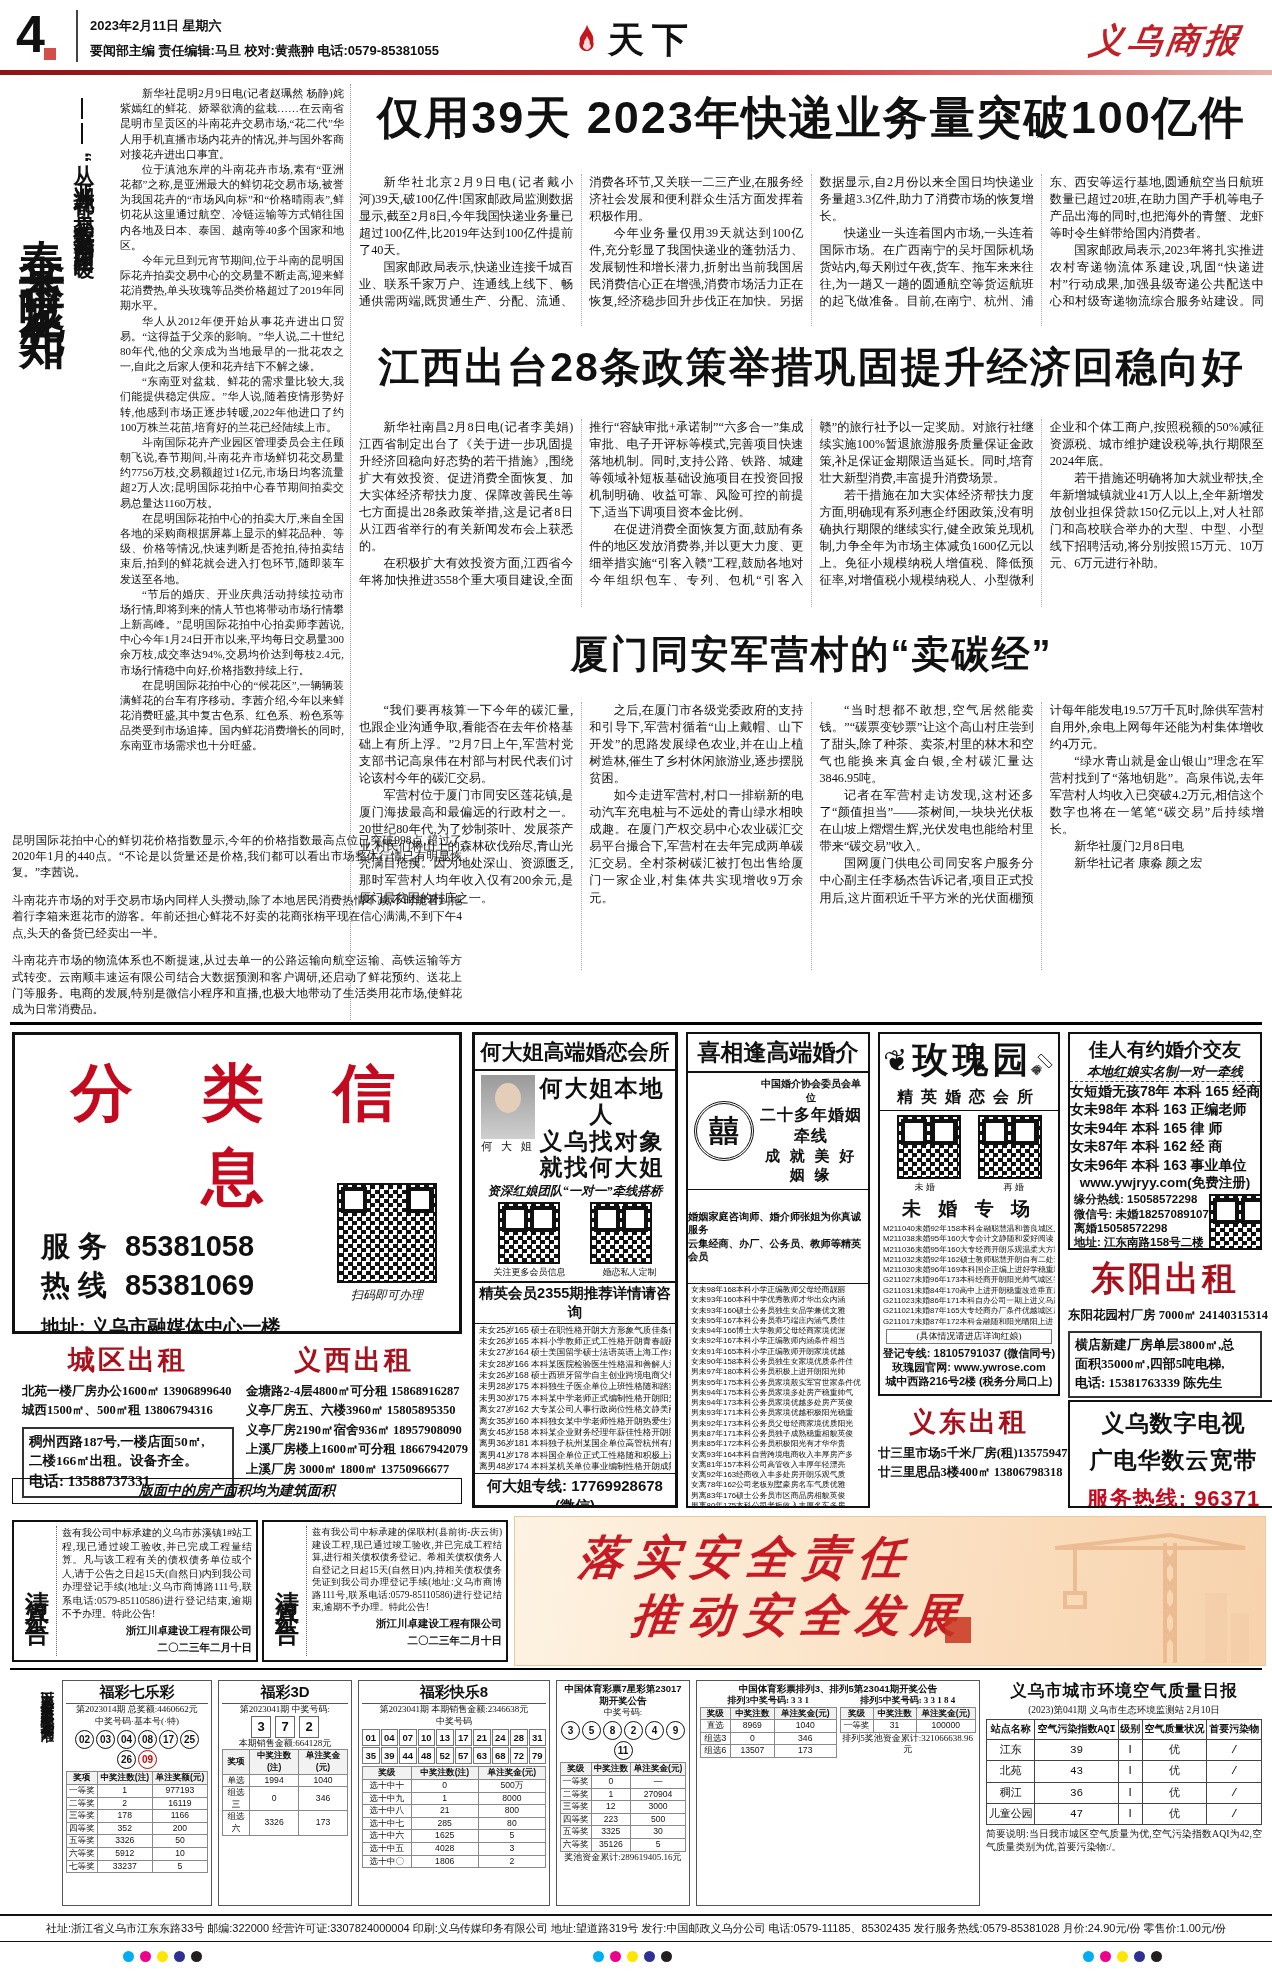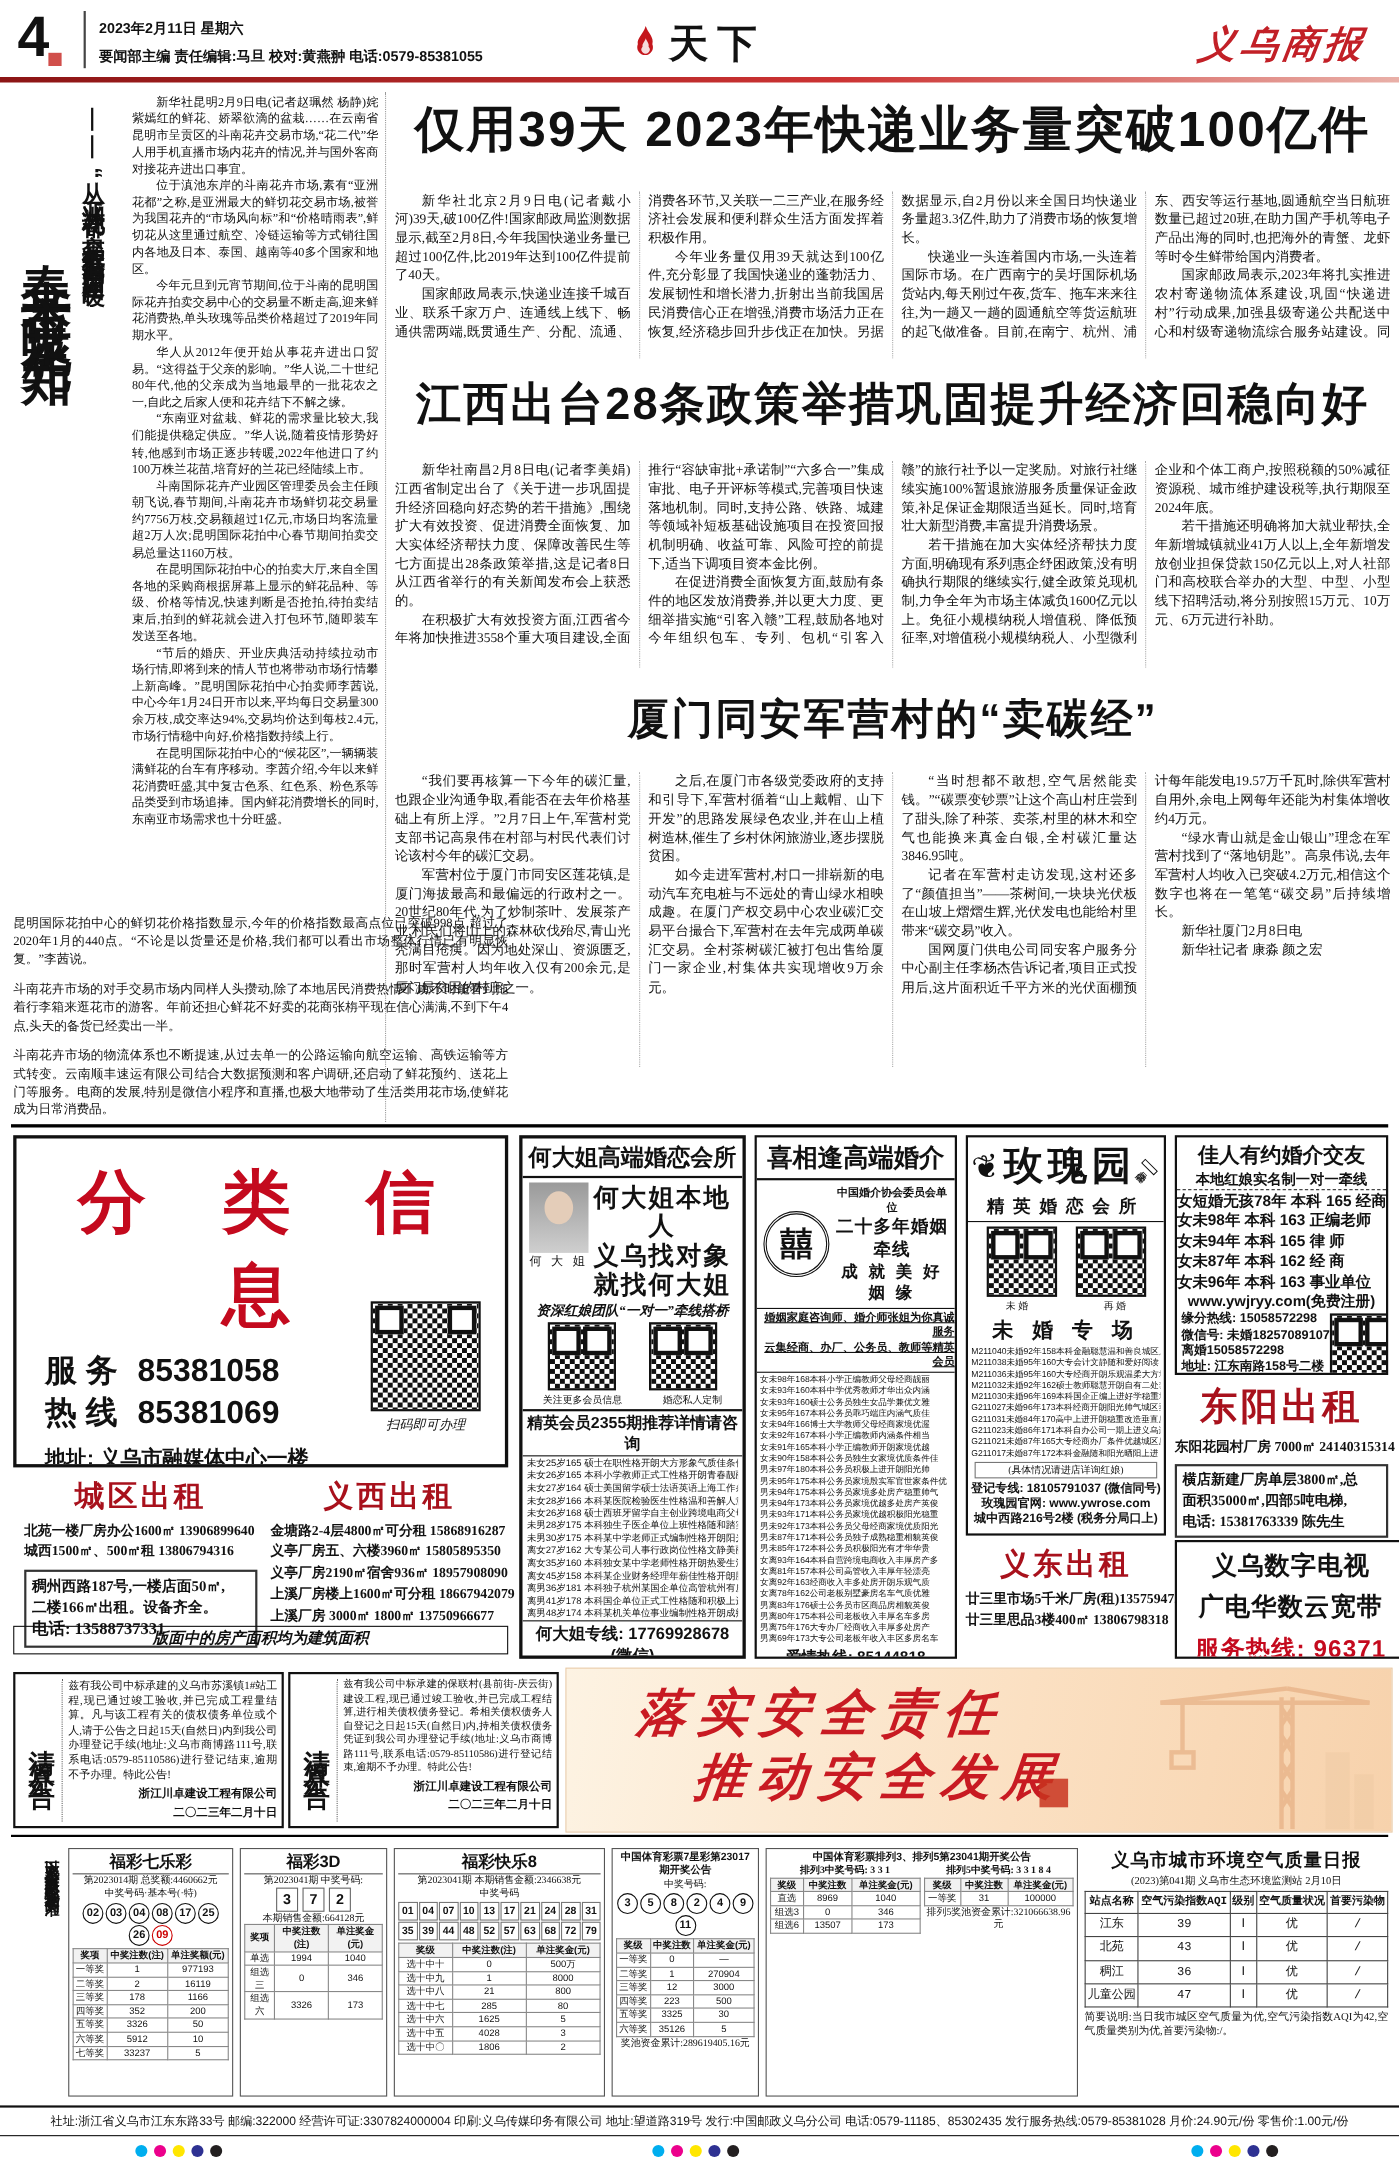--- a/index.html
+++ b/index.html
@@ -64,35 +64,35 @@
   .qr-pair .qr{width:58px;height:58px;}
   .qr-pair-caps{display:flex;justify-content:space-around;font-size:9px;}
   .members-head{font-size:14.5px;font-weight:900;border-top:2px solid #111;border-bottom:1px solid #111;text-align:center;padding:1px 0;margin-top:2px;font-family:"Liberation Sans",sans-serif;}
   .xxf{left:686px;top:1032px;width:184px;height:476px;border-width:2.5px;}
   .xxf-logo-row{display:flex;align-items:center;padding:4px 6px;}
   .xi-circle{width:54px;height:54px;border:3px double #111;border-radius:50%;display:flex;align-items:center;justify-content:center;font-size:30px;font-weight:900;flex:none;}
   .xxf-right{margin-left:6px;text-align:center;flex:1;}
   .xxf-org{font-size:10px;font-weight:900;}
   .xxf-l1{font-size:16px;font-weight:900;letter-spacing:1px;}
   .xxf-l2{font-size:15px;font-weight:900;letter-spacing:3px;}
-  .xxf-intro{font-size:10.2px;font-weight:900;text-align:right;line-height:1.3;border-top:1px solid #111;border-bottom:1px solid #111;padding:2px 0;text-decoration:underline;}
+  .xxf-intro{font-size:10.2px;font-weight:900;text-align:left;line-height:1.3;border-top:1px solid #111;border-bottom:1px solid #111;padding:20px 0;}
   .xxf .profiles div{font-size:7.8px;}
   .rose{left:878px;top:1032px;width:182px;height:364px;border-width:2.5px;}
   .rose-head{display:flex;align-items:center;padding:2px 4px;}
   .rose-heart{font-size:30px;color:#111;flex:none;transform:rotate(-12deg);}
   .rose-title{font-size:36px;font-weight:900;letter-spacing:4px;flex:1;text-align:center;font-family:"Liberation Sans",sans-serif;}
   .rose-badge{writing-mode:vertical-rl;font-size:10px;border:1px solid #111;padding:2px 1px;flex:none;transform:rotate(45deg) scale(.9);}
   .rose-sub{text-align:center;font-size:16px;font-weight:700;letter-spacing:8px;border-bottom:1px solid #111;padding-bottom:2px;}
   .rose-section{text-align:center;font-size:19px;font-weight:900;letter-spacing:6px;margin:2px 0;font-family:"Liberation Sans",sans-serif;}
   .rose .profiles div{font-size:7.8px;}
   .rose-note{font-size:9px;text-align:center;border:1px solid #777;margin:2px 6px;}
   .rose .contact div{font-size:11px;}
   .jiaren{left:1068px;top:1032px;width:194px;height:218px;border-width:2.5px;}
   .jiaren .ad-title{font-size:19px;border-bottom:none;padding-bottom:0;}
-  .jr-script{font-size:13px;font-weight:900;text-align:center;border-bottom:1px dashed #444;}
+  .jr-script{font-size:13px;font-weight:900;font-style:italic;text-align:center;border-bottom:1px dashed #444;}
   .jr-cols{display:flex;}
   .jr-cols>div{flex:1;}
   .jr-cols .profiles div{font-size:14px;font-weight:700;}
   .jr-cols>div:first-child{border-right:1px dashed #555;}
   .jr-web{font-size:13.5px;font-weight:900;text-align:center;font-family:"Liberation Sans",sans-serif;}
   .jr-bottom{display:flex;padding:0 4px;}
   .jr-lines{flex:1;}
   .jr-lines div{font-size:11.5px;font-weight:900;font-family:"Liberation Sans",sans-serif;line-height:1.25;white-space:nowrap;}
   .jr-qr{width:58px;height:58px;flex:none;margin-top:2px;}
   .dongyang{left:1068px;top:1256px;width:194px;}

